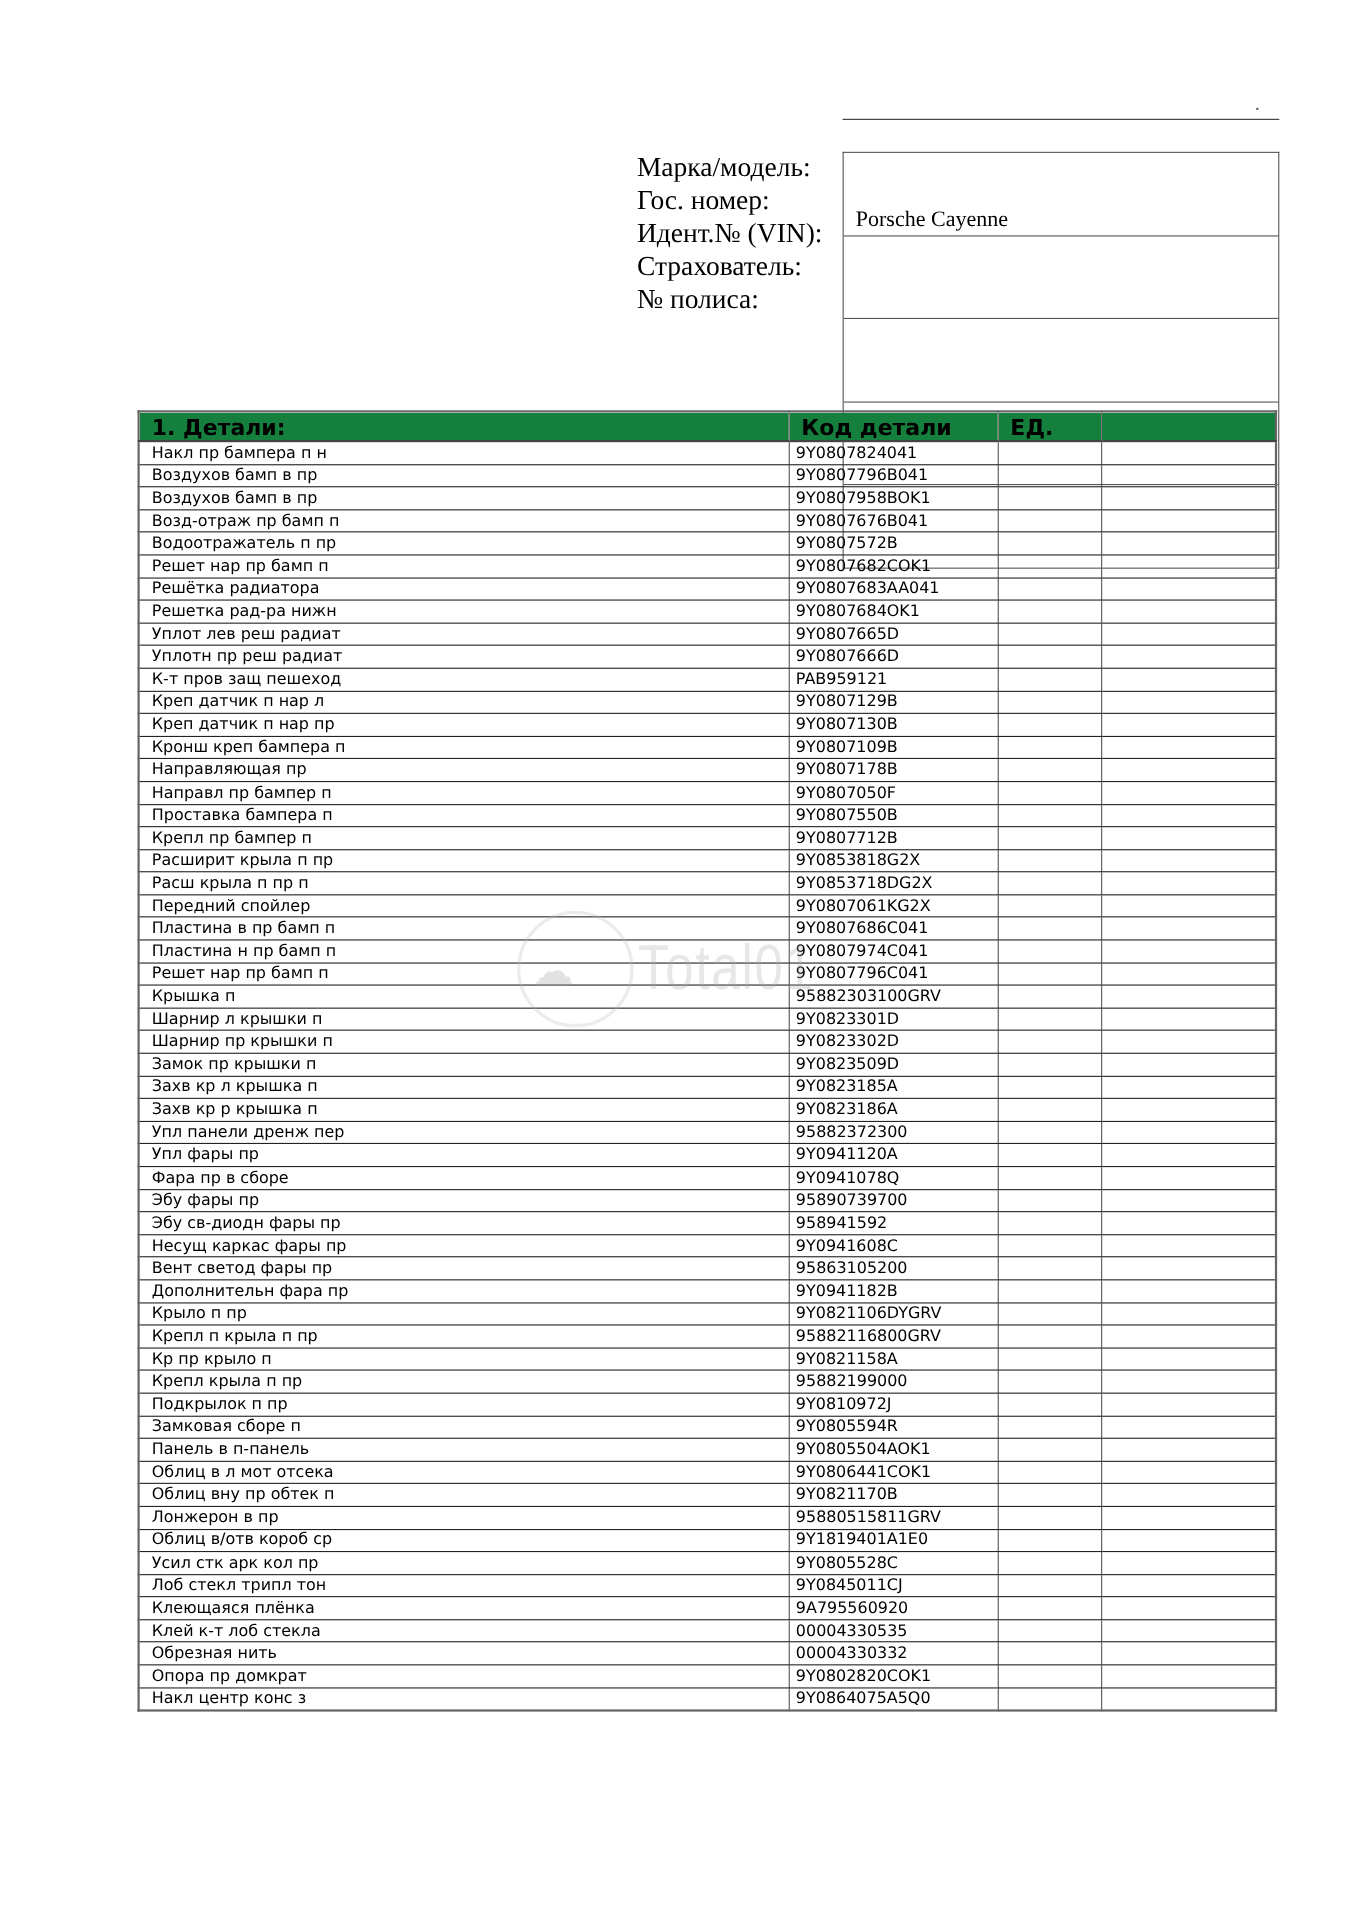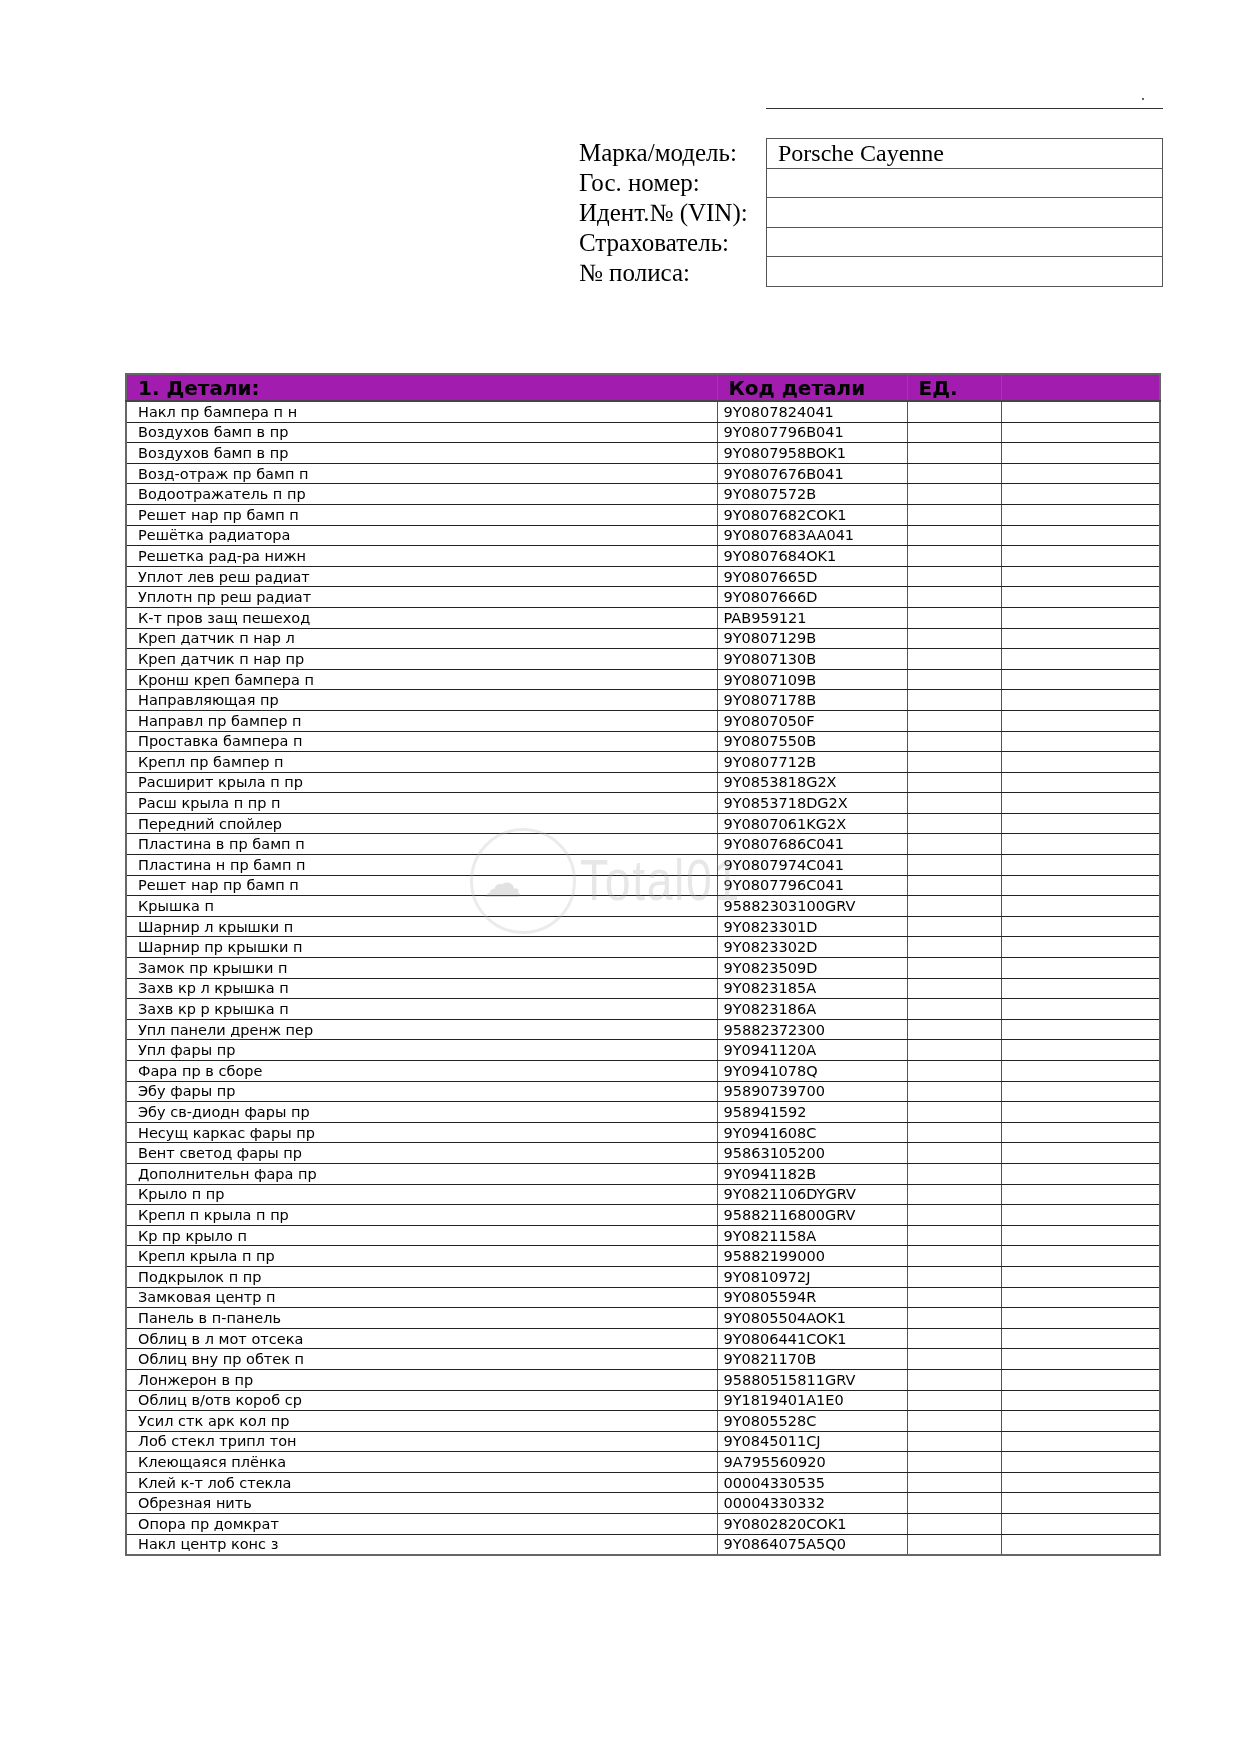--- a/index.html
+++ b/index.html
@@ -51,42 +51,43 @@
       left: 215px;
       top: 0;
       width: 395px;
       border: 1.5px solid #555;
       border-bottom: none;
     }
     .vehicle-field {
       height: 28.5px;
       border-bottom: 1.5px solid #555;
       font-family: "Liberation Serif", "DejaVu Serif", serif;
-      font-size: 24px;
+      font-size: 20px;
       line-height: 28px;
       padding-left: 11px;
       box-sizing: content-box;
       white-space: nowrap;
+      margin-top: 46px;
     }
 
     .parts-table {
       position: absolute;
       left: 125px;
       top: 373px;
       width: 1034px;
       border-collapse: collapse;
       table-layout: fixed;
       border: 2px solid #666;
     }
     .parts-table col.c-name { width: 591px; }
     .parts-table col.c-code { width: 190px; }
     .parts-table col.c-unit { width: 94px; }
     .parts-table col.c-extra { width: 159px; }
     .parts-table th {
-      background: #a21caf;
+      background: #15803d;
       height: 25px;
       padding: 0 0 0 11px;
       text-align: left;
       font-family: "DejaVu Sans", sans-serif;
       font-weight: bold;
       font-size: 20px;
       border: 1.5px solid #666;
       border-bottom: 2px solid #444;
       white-space: nowrap;
       overflow: hidden;
@@ -434,21 +435,21 @@
         <td></td>
         <td></td>
       </tr>
       <tr>
         <td>Подкрылок п пр</td>
         <td class="code">9Y0810972J</td>
         <td></td>
         <td></td>
       </tr>
       <tr>
-        <td>Замковая центр п</td>
+        <td>Замковая сборе п</td>
         <td class="code">9Y0805594R</td>
         <td></td>
         <td></td>
       </tr>
       <tr>
         <td>Панель в п-панель</td>
         <td class="code">9Y0805504AOK1</td>
         <td></td>
         <td></td>
       </tr>

